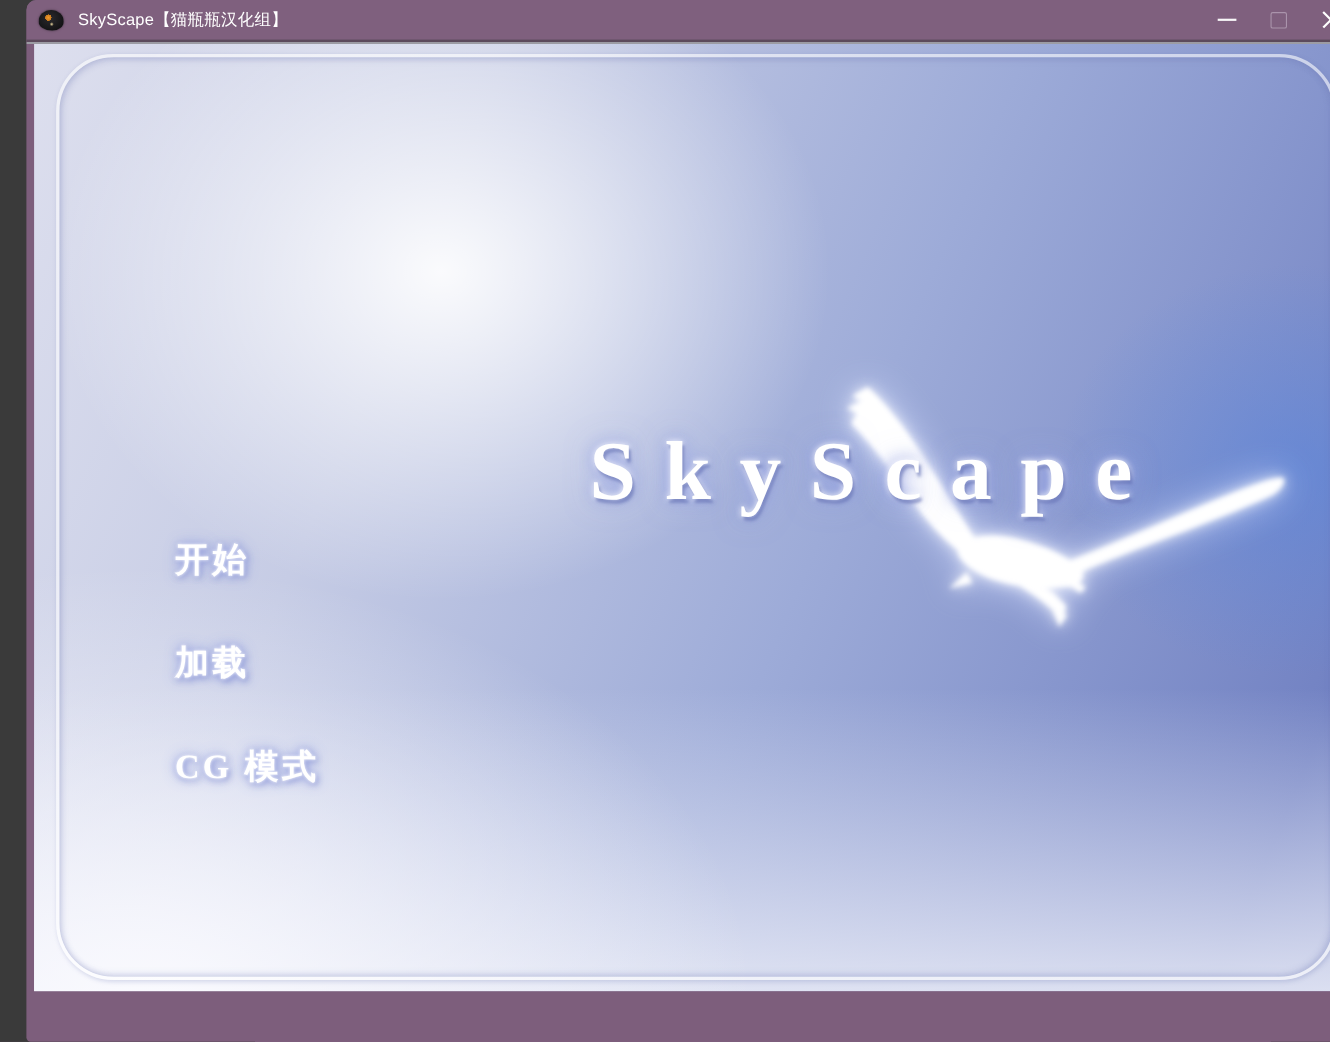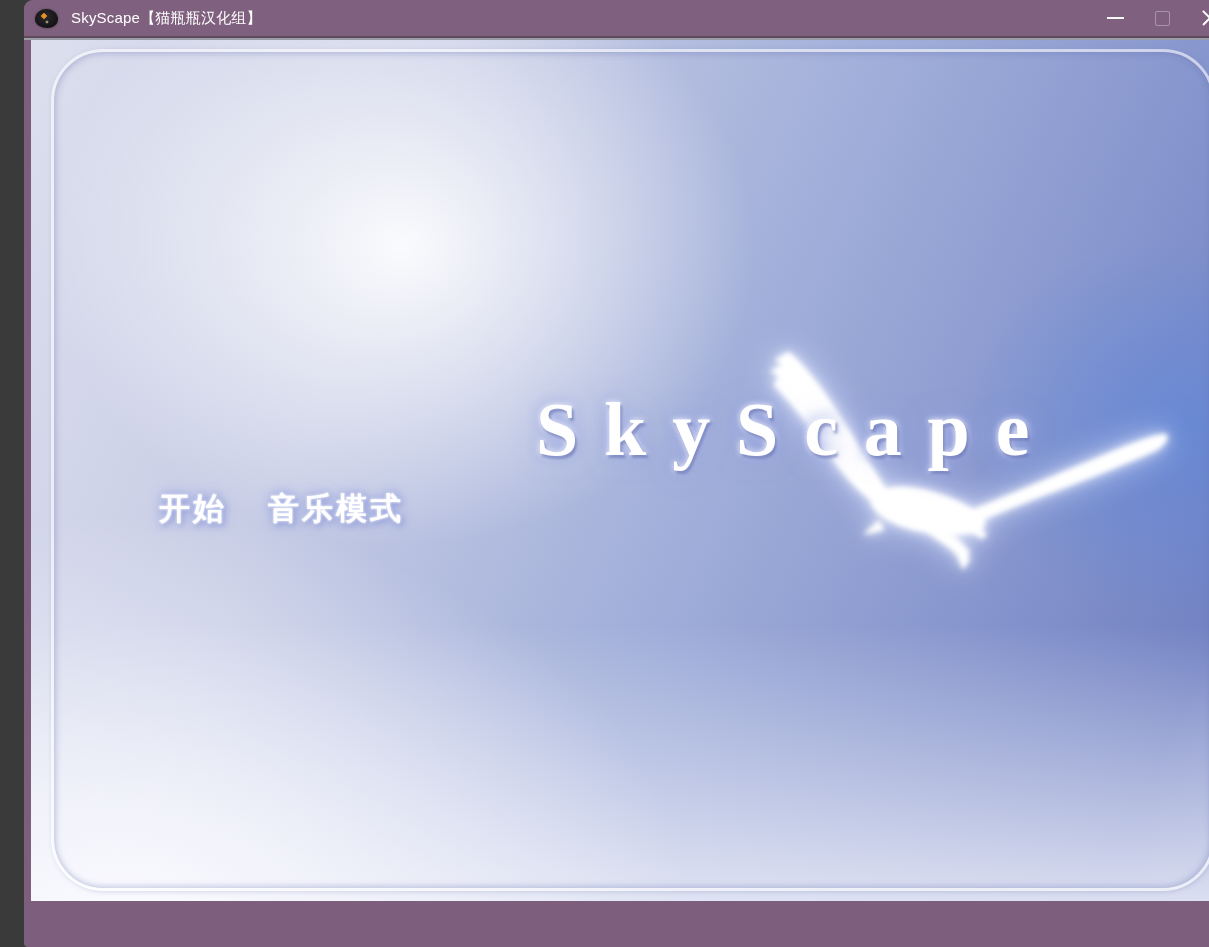--- a/index.html
+++ b/index.html
@@ -112,21 +112,21 @@
     white-space: nowrap;
     text-shadow:
       2px 3px 3px rgba(80,95,170,0.60),
       0 0 6px rgba(255,255,255,0.95),
       0 0 14px rgba(150,162,228,0.95),
       0 0 26px rgba(160,172,232,0.70);
   }
   
   .menu {
     position: absolute; left: 128px; top: 452px;
-    display: flex; gap: 41px; font-family: Liberation Serif, serif;
+    display: flex; flex-direction: column; gap: 60px; font-family: Liberation Serif, serif;
   }
   .menu-item {
     font-size: 31px;
     line-height: 34px;
     font-weight: bold;
     letter-spacing: 3px;
     color: #ffffff;
     white-space: nowrap;
     cursor: pointer;
     text-shadow:
@@ -200,17 +200,18 @@
         <path d="M 226,214 L 232,230 L 239,219 Z"></path>
 
         <path d="M 243,185 L 256,194 L 251,199 L 240,191 Z"></path>
       </g>
     </svg>
 
     <div class="logo">SkyScape</div>
 
     <div class="menu">
       <div class="menu-item">开始</div>
-      <div class="menu-item">音乐模式</div>
+      <div class="menu-item">加载</div>
+      <div class="menu-item">CG 模式</div>
     </div>
 
   </div>
 </div>
 
 </body></html>

